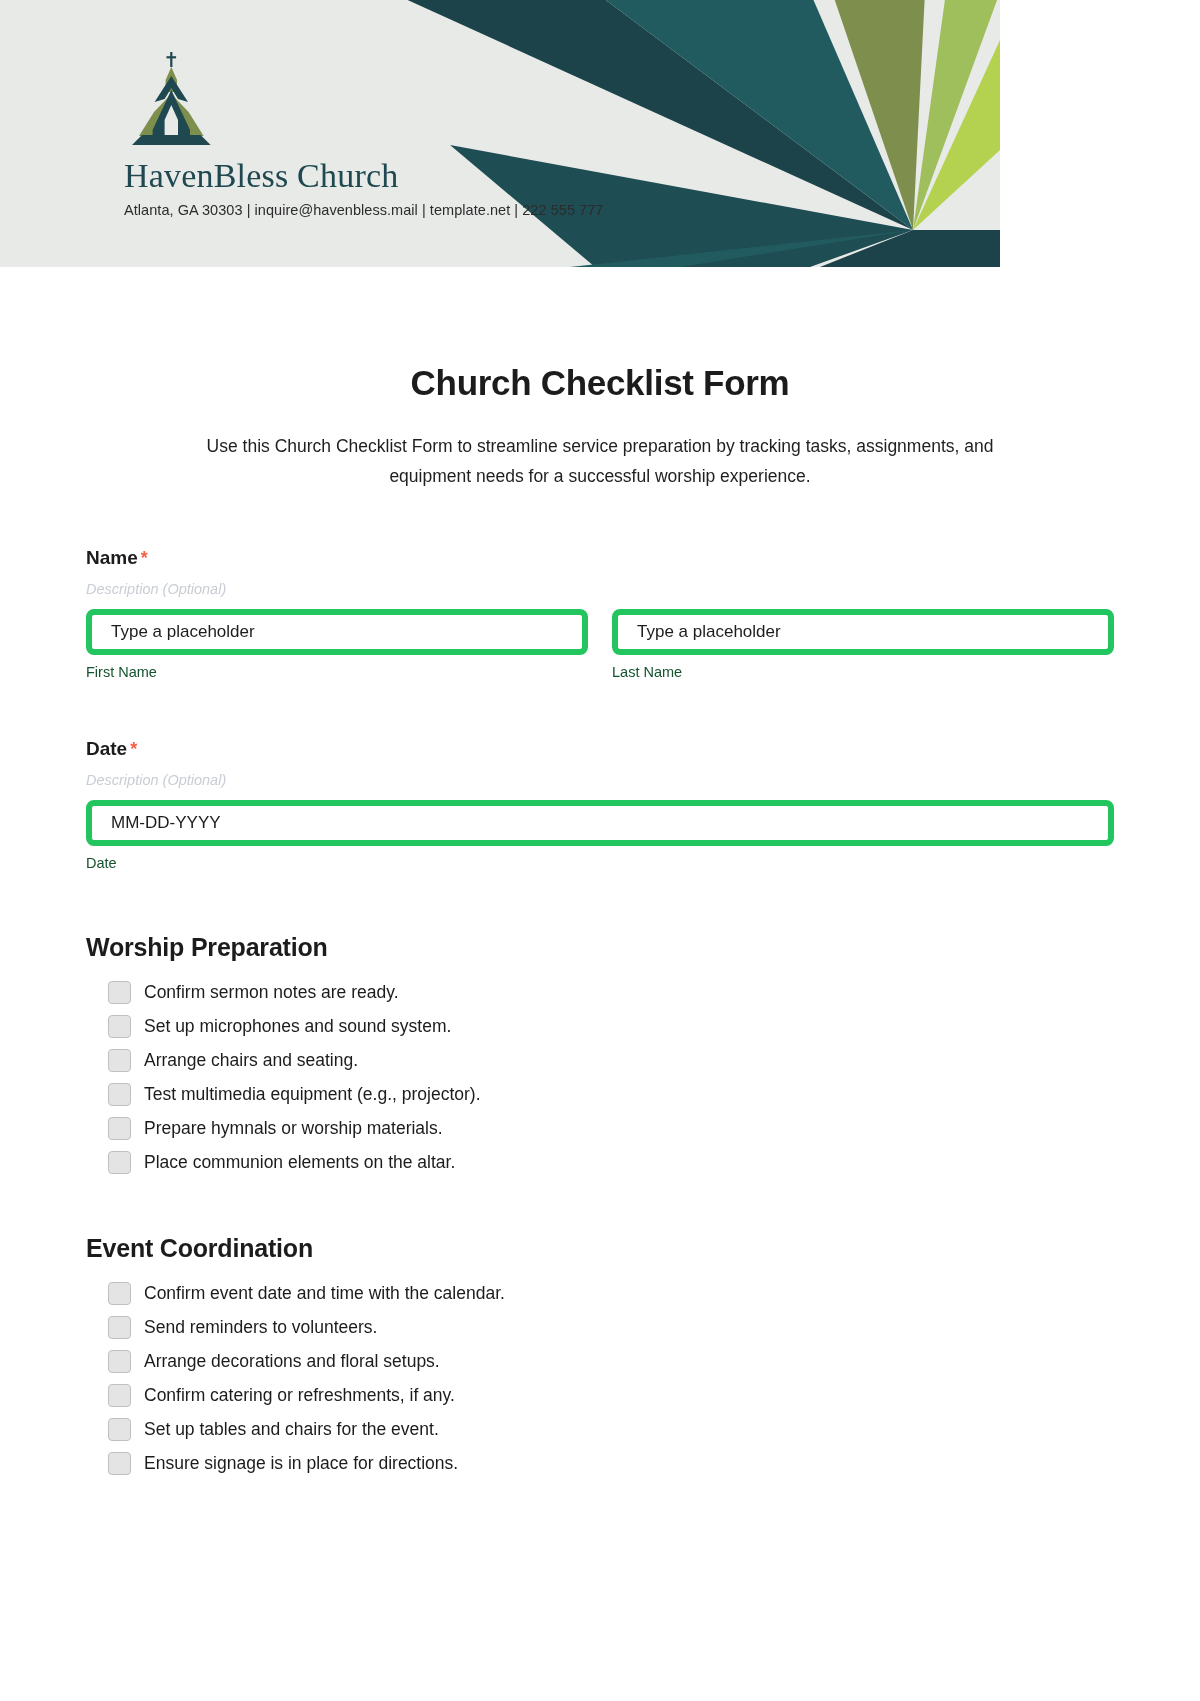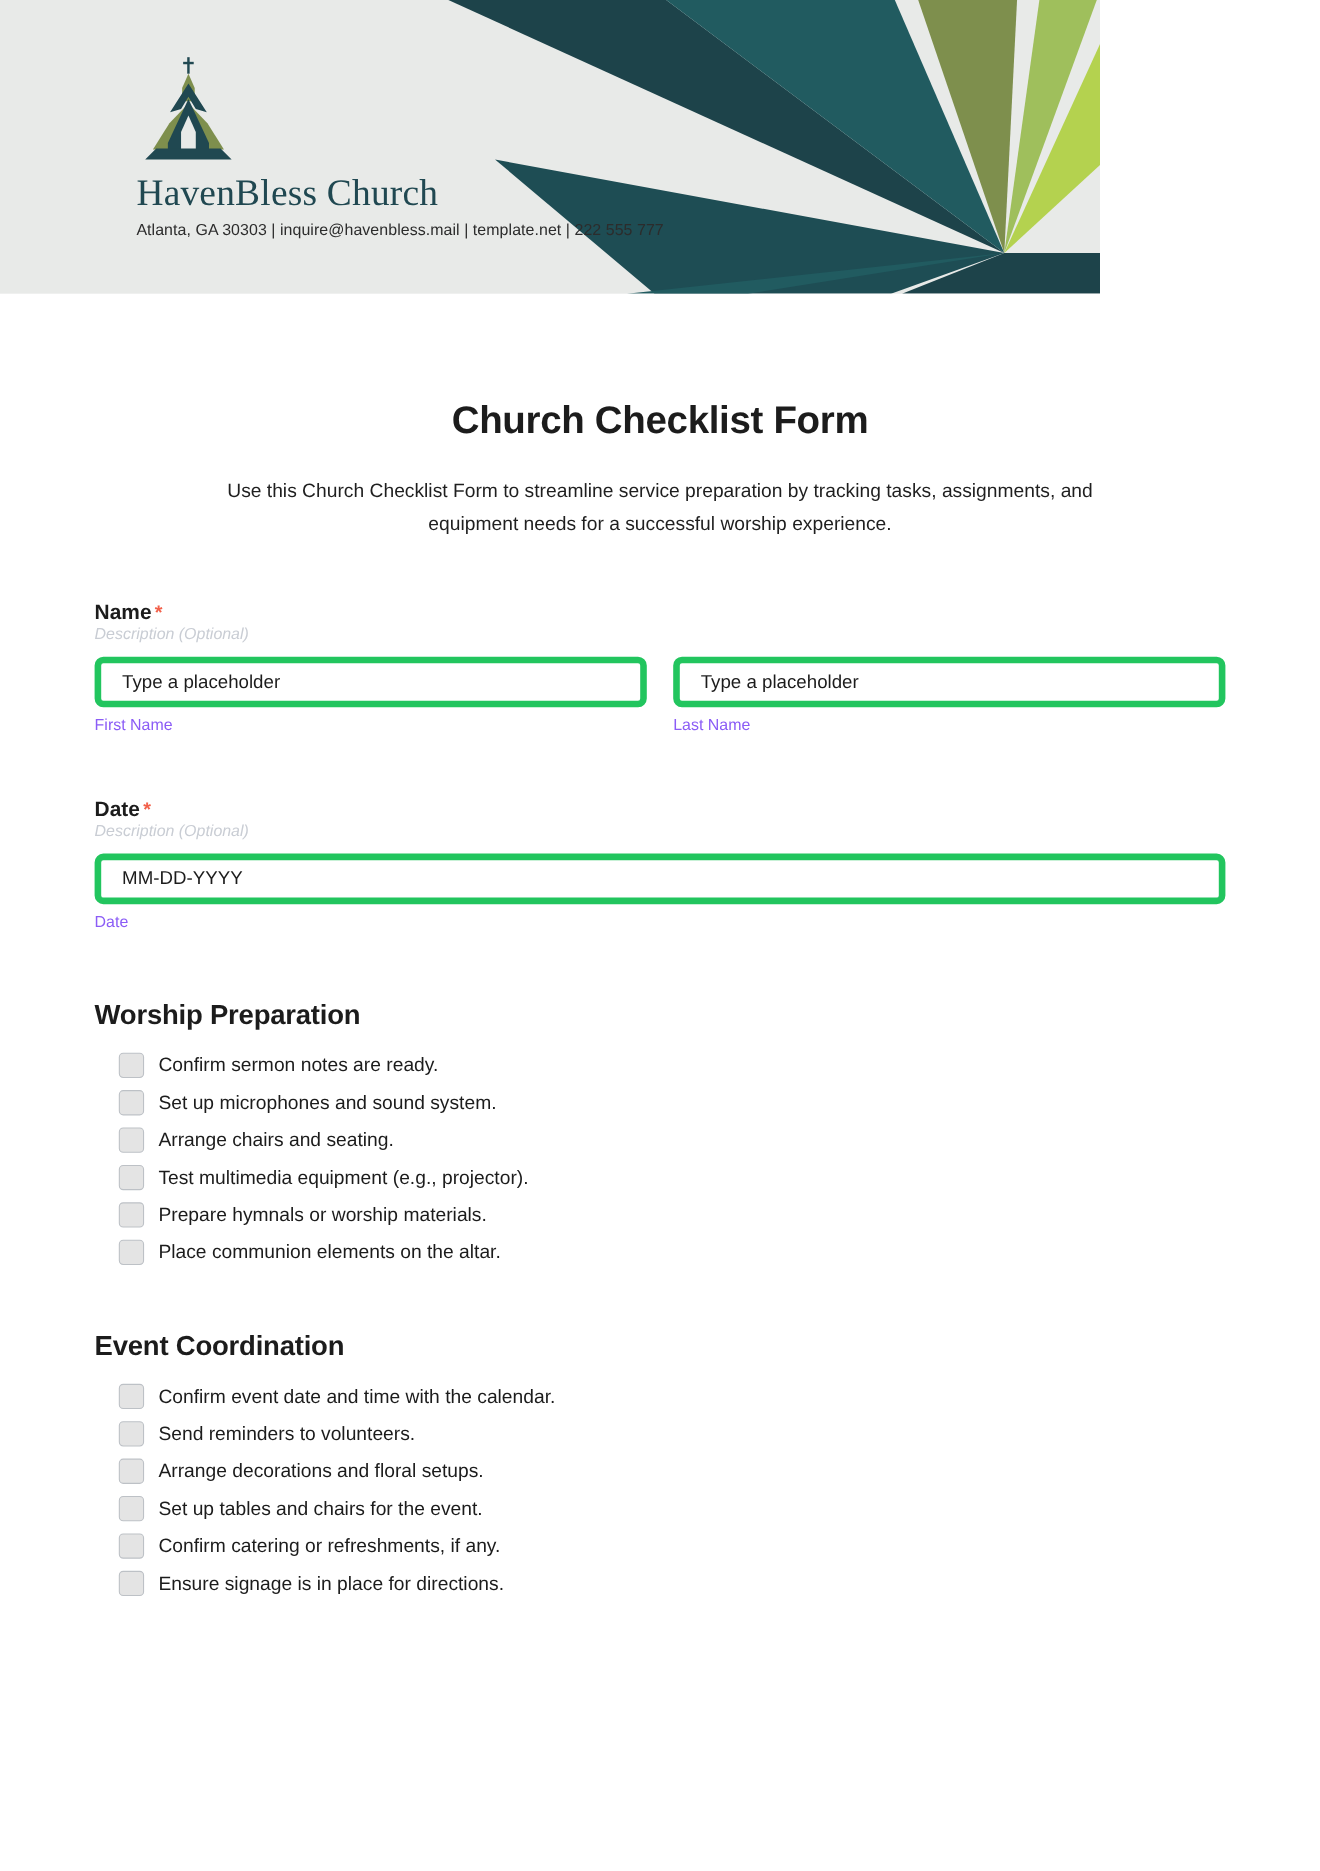--- a/index.html
+++ b/index.html
@@ -101,20 +101,21 @@
     color: #1c1c1c;
   }
   .req-star {
     color: #f2604a;
     font-weight: 700;
     font-size: 18px;
     margin-left: 3px;
   }
 
   .field-desc {
+    margin-top: 12px;
     font-size: 14.5px;
     font-style: italic;
     color: #c9cdd4;
   }
 
   .input-row {
     display: flex;
     gap: 24px;
     margin-top: 12px;
   }
@@ -130,21 +131,21 @@
     font-family: "Liberation Sans", sans-serif;
     font-size: 17px;
     color: #1c1c1c;
     outline: none;
   }
   .text-input::placeholder { color: #1c1c1c; opacity: 1; }
 
   .sub-label {
     margin-top: 9px;
     font-size: 14.5px;
-    color: #8b5cf6;
+    color: #14532d;
   }
 
   
   .section { margin-top: 62px; }
   .section--second { margin-top: 60px; }
 
   .section-title {
     font-size: 25px;
     font-weight: 700;
     color: #1c1c1c;
@@ -307,25 +308,25 @@
         <li class="check-item">
           <span class="check-box"></span>
           <span class="check-text">Send reminders to volunteers.</span>
         </li>
         <li class="check-item">
           <span class="check-box"></span>
           <span class="check-text">Arrange decorations and floral setups.</span>
         </li>
         <li class="check-item">
           <span class="check-box"></span>
+          <span class="check-text">Confirm catering or refreshments, if any.</span>
+        </li>
+        <li class="check-item">
+          <span class="check-box"></span>
           <span class="check-text">Set up tables and chairs for the event.</span>
-        </li>
-        <li class="check-item">
-          <span class="check-box"></span>
-          <span class="check-text">Confirm catering or refreshments, if any.</span>
         </li>
         <li class="check-item">
           <span class="check-box"></span>
           <span class="check-text">Ensure signage is in place for directions.</span>
         </li>
       </ul>
     </section>
 
   </main>
 </div>

